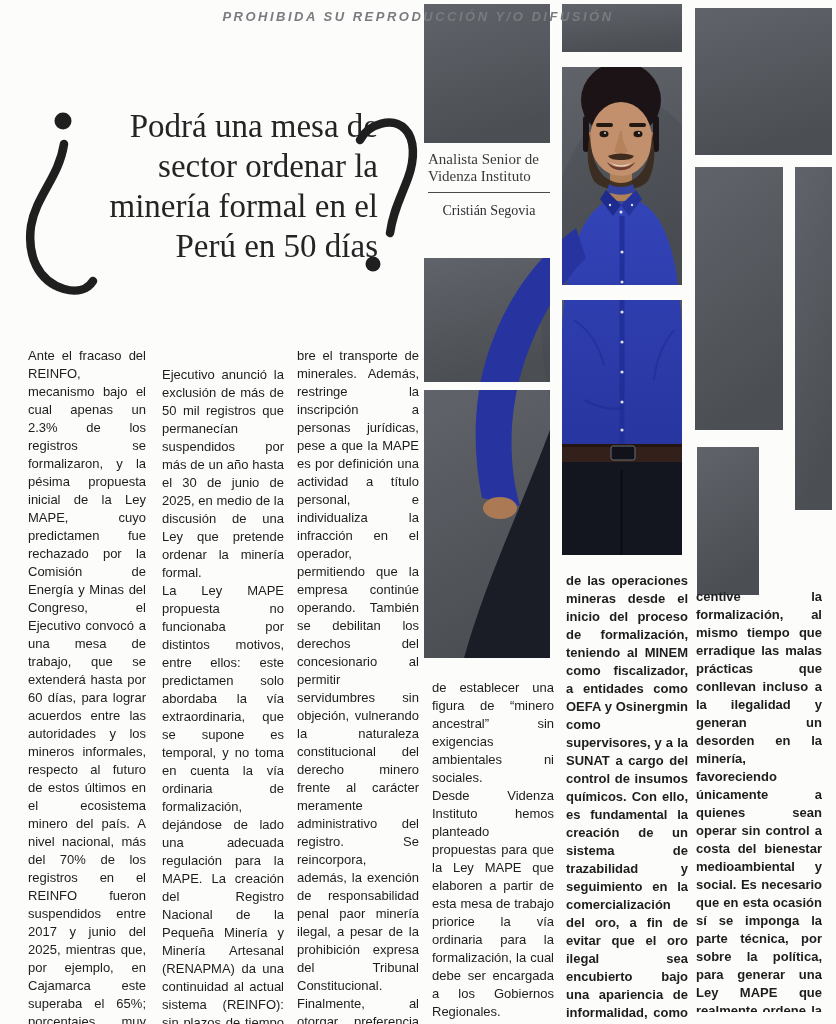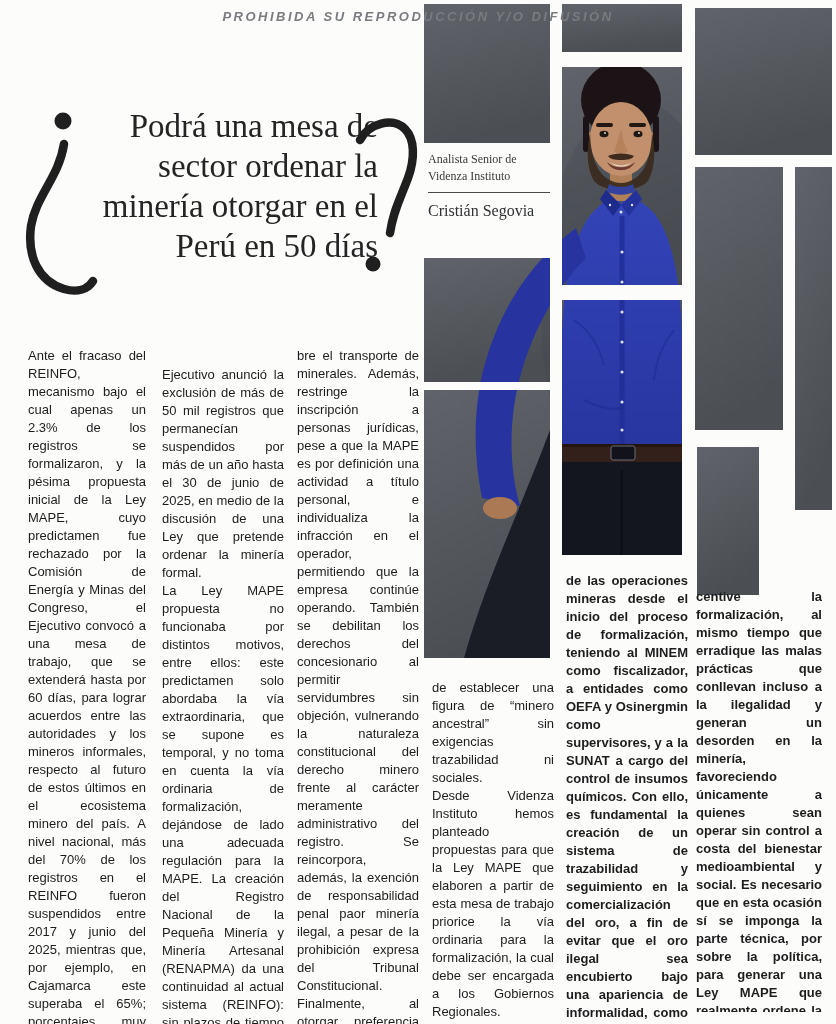--- a/index.html
+++ b/index.html
@@ -21,23 +21,23 @@
     color:#242424;z-index:3;
   }
   .qmark{position:absolute;z-index:3;}
   .qmark path{fill:none;stroke:#1f1f1f;stroke-width:8.5;stroke-linecap:round;}
   .qmark circle{fill:#1f1f1f;}
   
   .collage{position:absolute;left:424px;top:0;width:412px;height:660px;margin:0;z-index:1;}
   
   .byline{position:absolute;left:428px;top:151px;width:122px;z-index:4;
           font-family:"Liberation Serif",serif;}
-  .byline .role{font-size:12px;line-height:17px;color:#3a3a3a;}
+  .byline .role{font-size:15px;line-height:17px;color:#3a3a3a;}
   .byline .rule{border:0;border-top:1px solid #4a4a4a;margin:7px 0 5px 0;}
-  .byline .author{font-size:16px;line-height:25px;color:#2e3032;text-align:left;}
+  .byline .author{font-size:14px;line-height:25px;color:#2e3032;text-align:center;}
   
   .col{
     position:absolute;text-align:justify;font-size:13px;line-height:18px;
     color:#1d1d1d;overflow:hidden;z-index:2;
     -webkit-hyphens:auto;hyphens:auto;overflow-wrap:break-word;
   }
   .col p{margin:0;}
   .col-1{left:28px;  top:347px;width:118px;height:677px;}
   .col-2{left:162px; top:366px;width:122px;height:677px;}
   .col-3{left:297px; top:347px;width:122px;height:677px;}
@@ -53,21 +53,21 @@
   <div class="watermark">PROHIBIDA SU REPRODUCCIÓN  Y/O DIFUSIÓN</div>
 
   <svg class="qmark" style="left:20px;top:100px" width="82" height="206" viewBox="0 0 82 206">
     <circle cx="43" cy="21" r="8.5"></circle>
     <path d="M 44,44 C 39,77 16,96 11,126 C 7,156 18,181 44,189 C 58,193 68,189 73,181"></path>
   </svg>
 
   <div class="headline-lines">
     <div>Podrá una mesa de</div>
     <div>sector ordenar la</div>
-    <div>minería otorgar en el</div>
+    <div>minería formal en el</div>
     <div>Perú en 50 días</div>
   </div>
 
   <svg class="qmark" style="left:352px;top:112px" width="70" height="175" viewBox="0 0 70 175">
     <path d="M 8,28 C 17,11 41,5 53,17 C 63,27 63,47 56,66 C 49,85 41,99 38,121"></path>
     <circle cx="21" cy="152" r="7.5"></circle>
   </svg>
 
   <figure class="collage">
     <svg width="412" height="660" viewBox="0 0 412 660">
@@ -181,21 +181,21 @@
       <p>Ante el fracaso del REINFO, mecanismo bajo el cual apenas un 2.3% de los registros se formalizaron, y la pésima propuesta inicial de la Ley MAPE, cuyo predictamen fue rechazado por la Comisión de Energía y Minas del Congreso, el Ejecutivo convocó a una mesa de trabajo, que se extenderá hasta por 60 días, para lograr acuerdos entre las autoridades y los mineros informales, respecto al futuro de estos últimos en el ecosistema minero del país. A nivel nacional, más del 70% de los registros en el REINFO fueron suspendidos entre 2017 y junio del 2025, mientras que, por ejemplo, en Cajamarca este superaba el 65%; porcentajes muy altos que muestran la preocupante realidad de este sector. Por ello, este mes el</p>
     </div>
   <div class="col col-2" lang="es">
       <p>Ejecutivo anunció la exclusión de más de 50 mil registros que permanecían suspendidos por más de un año hasta el 30 de junio de 2025, en medio de la discusión de una Ley que pretende ordenar la minería formal.</p>
       <p>La Ley MAPE propuesta no funcionaba por distintos motivos, entre ellos: este predictamen solo abordaba la vía extraordinaria, que se supone es temporal, y no toma en cuenta la vía ordinaria de formalización, dejándose de lado una adecuada regulación para la MAPE. La creación del Registro Nacional de la Pequeña Minería y Minería Artesanal (RENAPMA) da una continuidad al actual sistema (REINFO): sin plazos de tiempo para la suspensión, ni fiscalización, ni control so-</p>
     </div>
   <div class="col col-3" lang="es">
       <p>bre el transporte de minerales.  Además, restringe la inscripción a personas jurídicas, pese a que la MAPE es por definición una actividad a título personal, e individualiza la infracción en el operador, permitiendo que la empresa continúe operando. También se debilitan los derechos del concesionario al permitir servidumbres sin objeción, vulnerando la naturaleza constitucional del derecho minero frente al carácter meramente administrativo del registro. Se reincorpora, además, la exención de responsabilidad penal paor minería ilegal, a pesar de la prohibición expresa del Tribunal Constitucional. Finalmente, al otorgar preferencia en petitorios a comunidades nativas e indígenas, se estaría reviviendo la intención</p>
     </div>
   <div class="col col-4" lang="es">
-      <p>de establecer una figura de “minero ancestral” sin exigencias trazabilidad ni sociales.</p>
+      <p>de establecer una figura de “minero ancestral” sin exigencias ambientales ni sociales.</p>
       <p>Desde Videnza Instituto hemos planteado propuestas para que la Ley MAPE que elaboren a partir de esta mesa de trabajo priorice la vía ordinaria para la formalización, la cual debe ser encargada a los Gobiernos Regionales. Asimismo, debe implementarse el control</p>
     </div>
   <div class="col col-5" lang="es">
       <p>de las operaciones mineras desde el inicio del proceso de formalización, teniendo al MINEM como fiscalizador, a entidades como OEFA y Osinergmin como supervisores, y a la SUNAT a cargo del control de insumos químicos. Con ello, es fundamental la creación de un sistema de trazabilidad y seguimiento en la comercialización del oro, a fin de evitar que el oro ilegal sea encubierto bajo una apariencia de informalidad, como ocurre actualmente.</p>
       <p>El país requiere de una Ley MAPE que in-</p>
     </div>
   <div class="col col-6" lang="es">
       <p>centive la formalización, al mismo tiempo que erradique las malas prácticas que conllevan incluso a la ilegalidad y generan un desorden en la minería, favoreciendo únicamente a quienes sean operar sin control a costa del bienestar medioambiental y social. Es necesario que en esta ocasión sí se imponga la parte técnica, por sobre la política, para generar una Ley MAPE que realmente ordene la minería formal en el Perú.</p>
     </div>
 

